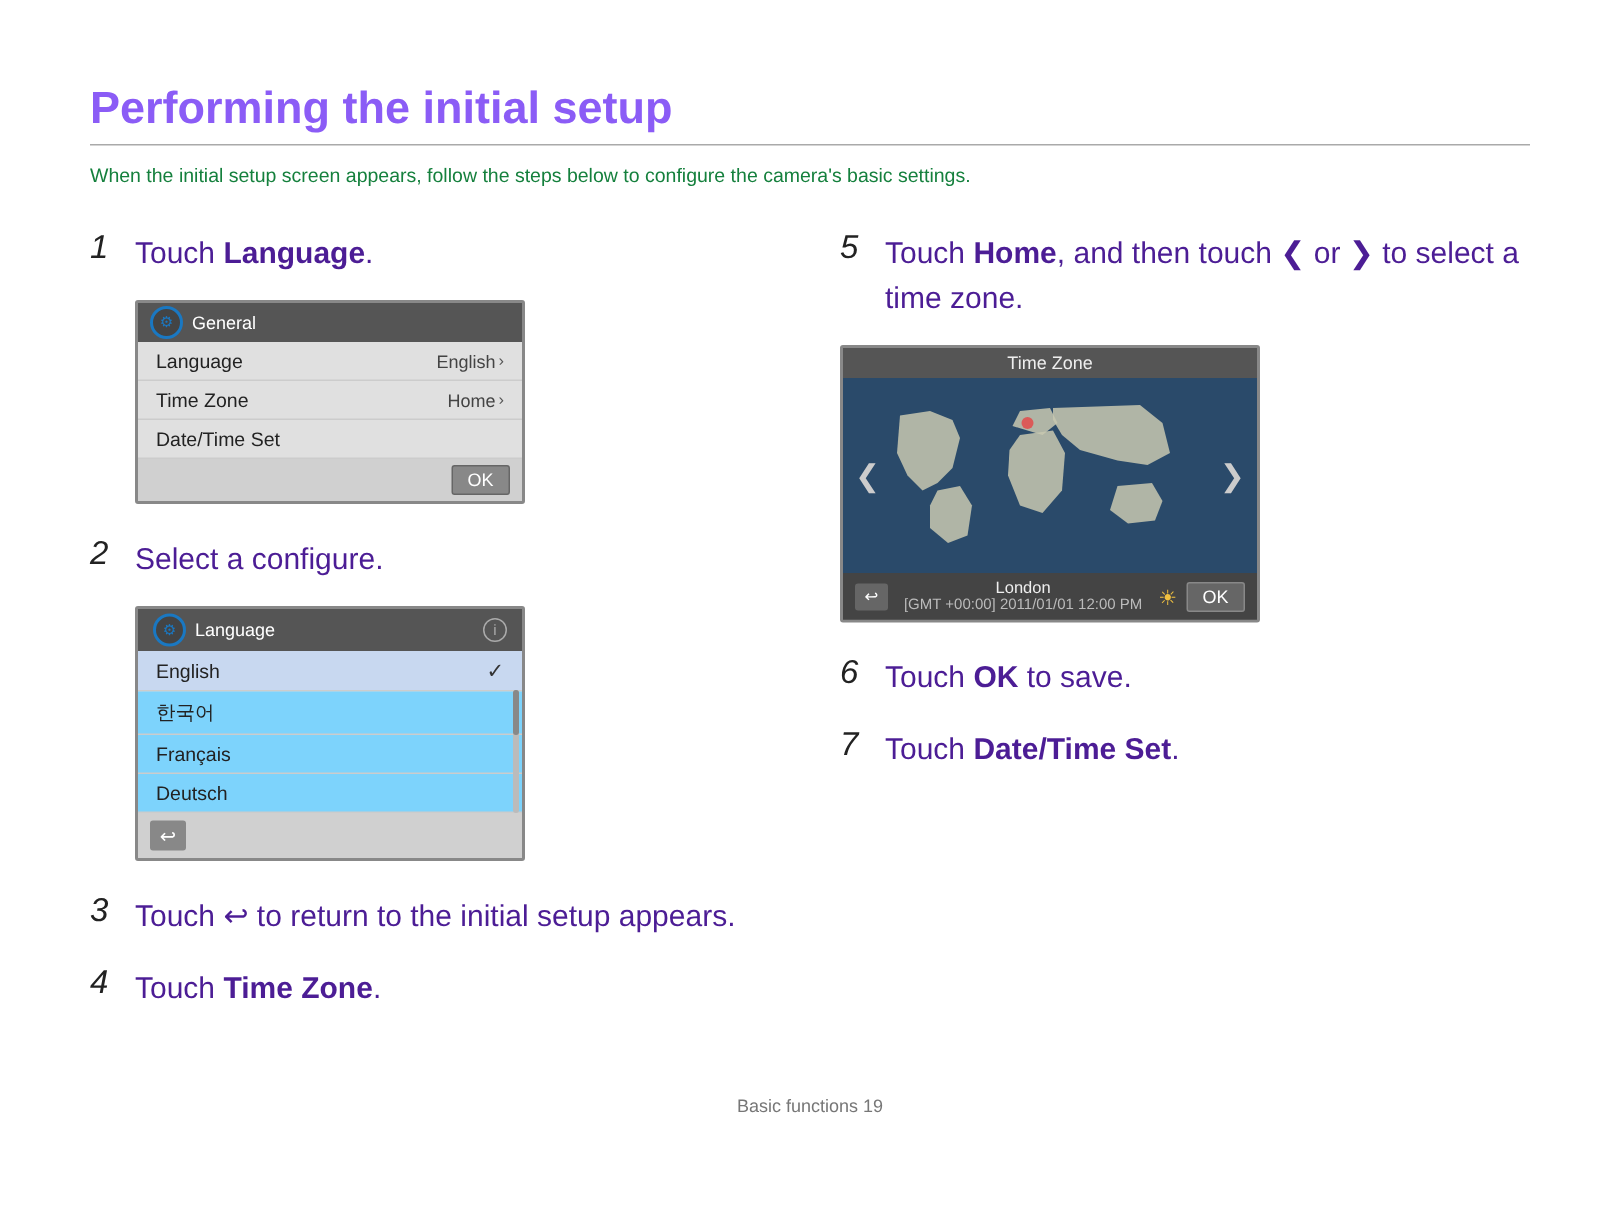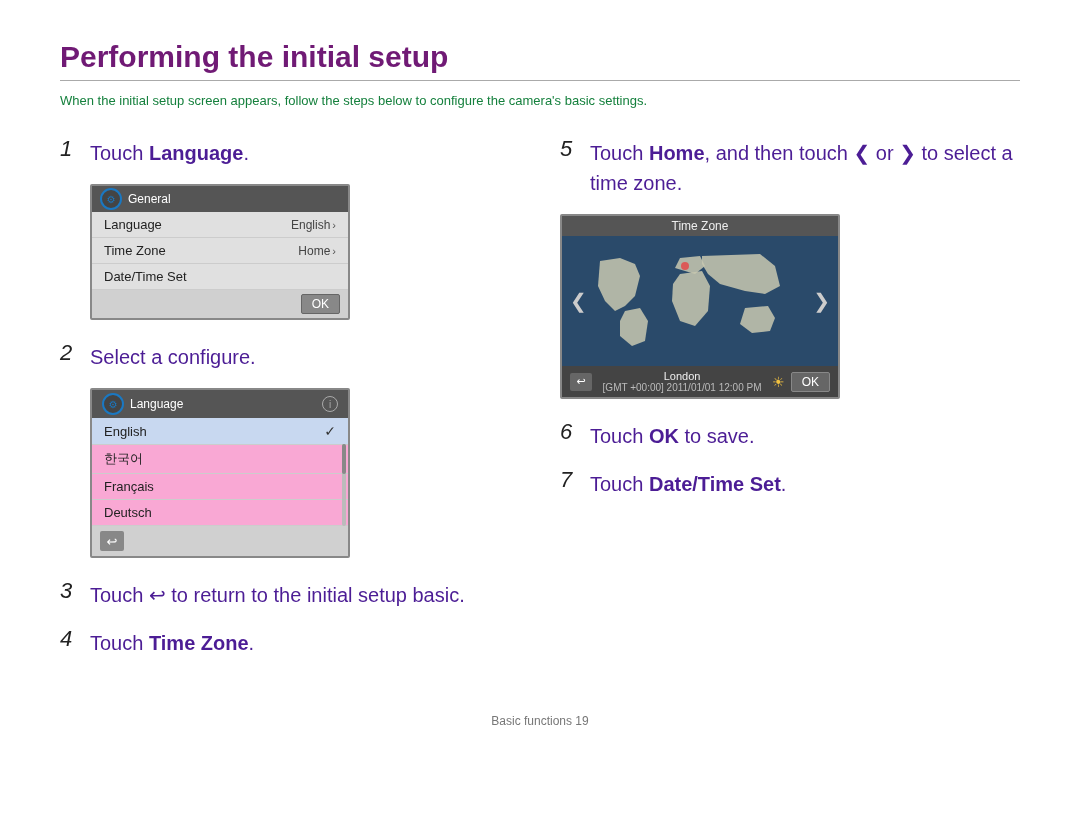--- a/index.html
+++ b/index.html
@@ -8,23 +8,24 @@
       background: #ffffff;
       width: 1080px;
       min-height: 815px;
       padding: 40px 60px;
       color: #222;
       font-size: 15px;
     }
 
     .page-title {
       font-size: 30px;
-      color: #701a75;
+      color: #8b5cf6;
       font-weight: bold;
       margin-bottom: 6px;
+      margin-top: 16px;
     }
 
     .page-divider {
       border: none;
       border-top: 1px solid #aaa;
       margin-bottom: 12px;
     }
 
     .subtitle {
       font-size: 13px;
@@ -182,21 +183,21 @@
       color: #aaa;
       background: transparent;
     }
 
     .lang-row {
       display: flex;
       align-items: center;
       padding: 5px 12px;
       font-size: 13px;
       color: #222;
-      background: #f9a8d4;
+      background: #7dd3fc;
       border-bottom: 1px solid #ccc;
     }
 
     .lang-row.selected {
       background: #c8d8f0;
     }
 
     .lang-row .check {
       margin-left: auto;
       color: #333;
@@ -446,21 +447,21 @@
           </div>
         </div>
         <div class="lang-screen-footer">
           <div class="back-btn">↩</div>
         </div>
       </div>
     </div>
 
     <div class="step">
       <span class="step-number">3</span>
-      <span class="step-text">Touch ↩ to return to the initial setup basic.</span>
+      <span class="step-text">Touch ↩ to return to the initial setup appears.</span>
     </div>
 
     <div class="step">
       <span class="step-number">4</span>
       <span class="step-text">Touch <b>Time Zone</b>.</span>
     </div>
 
   </div>
 
   <div class="right-col">

